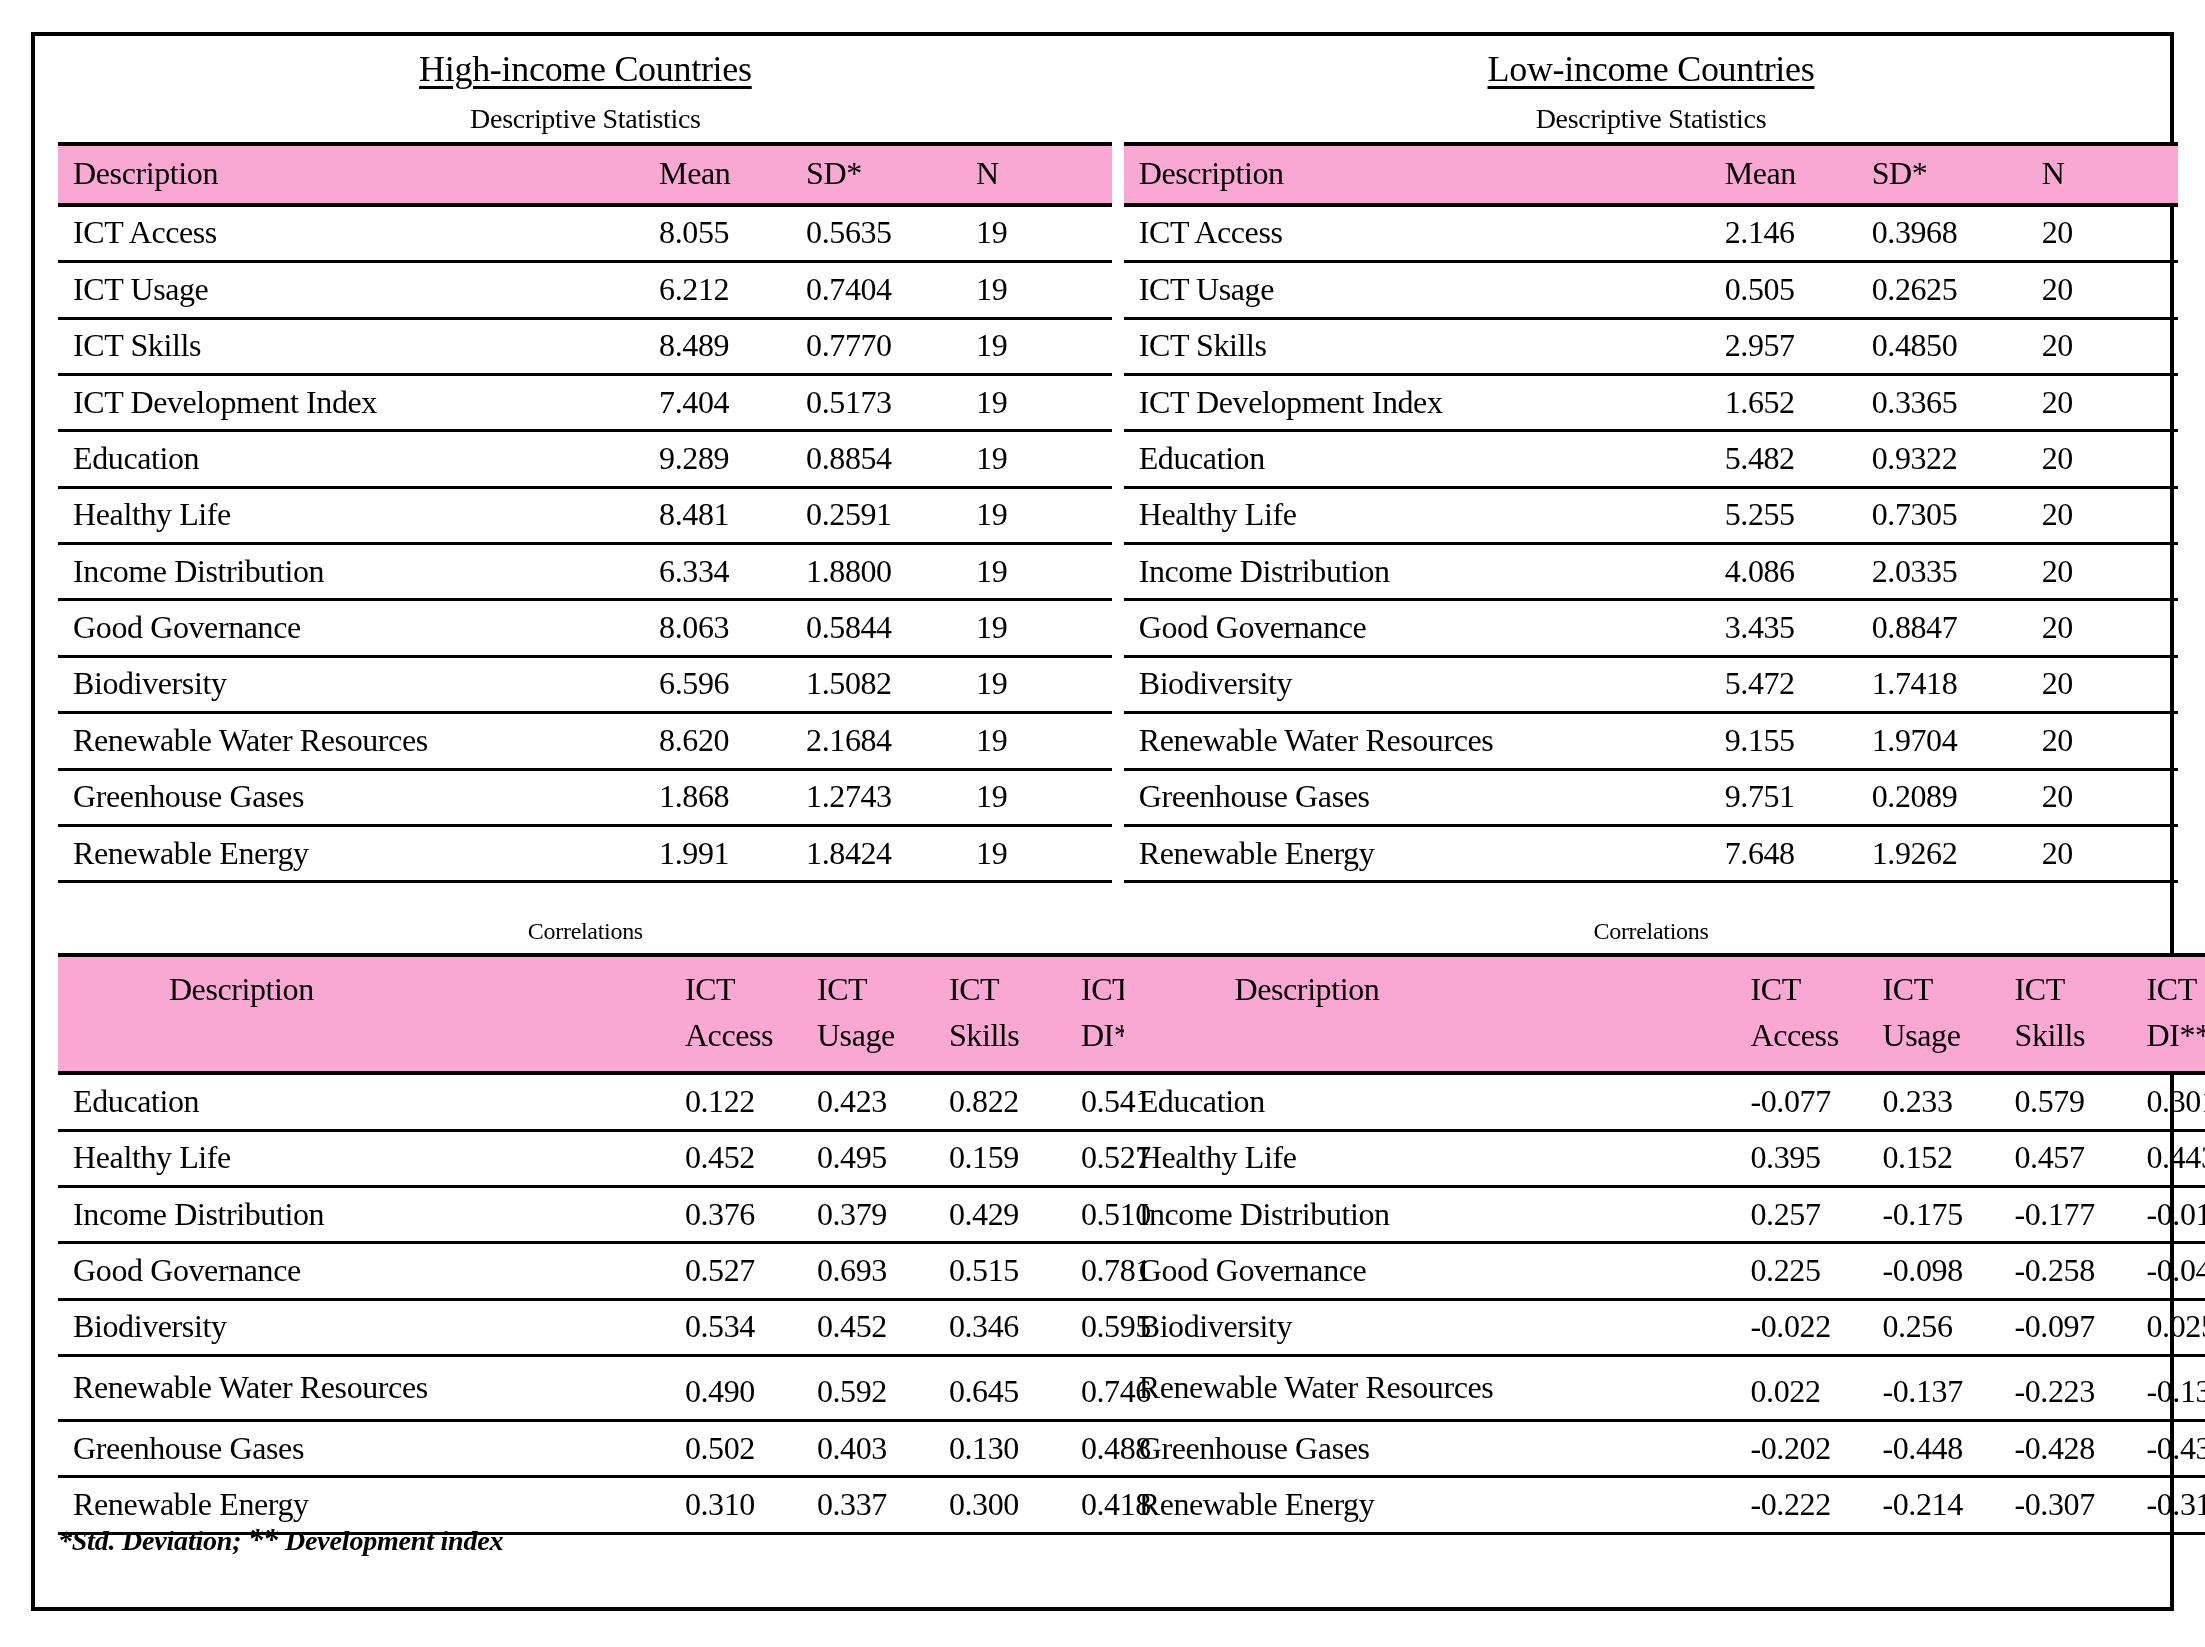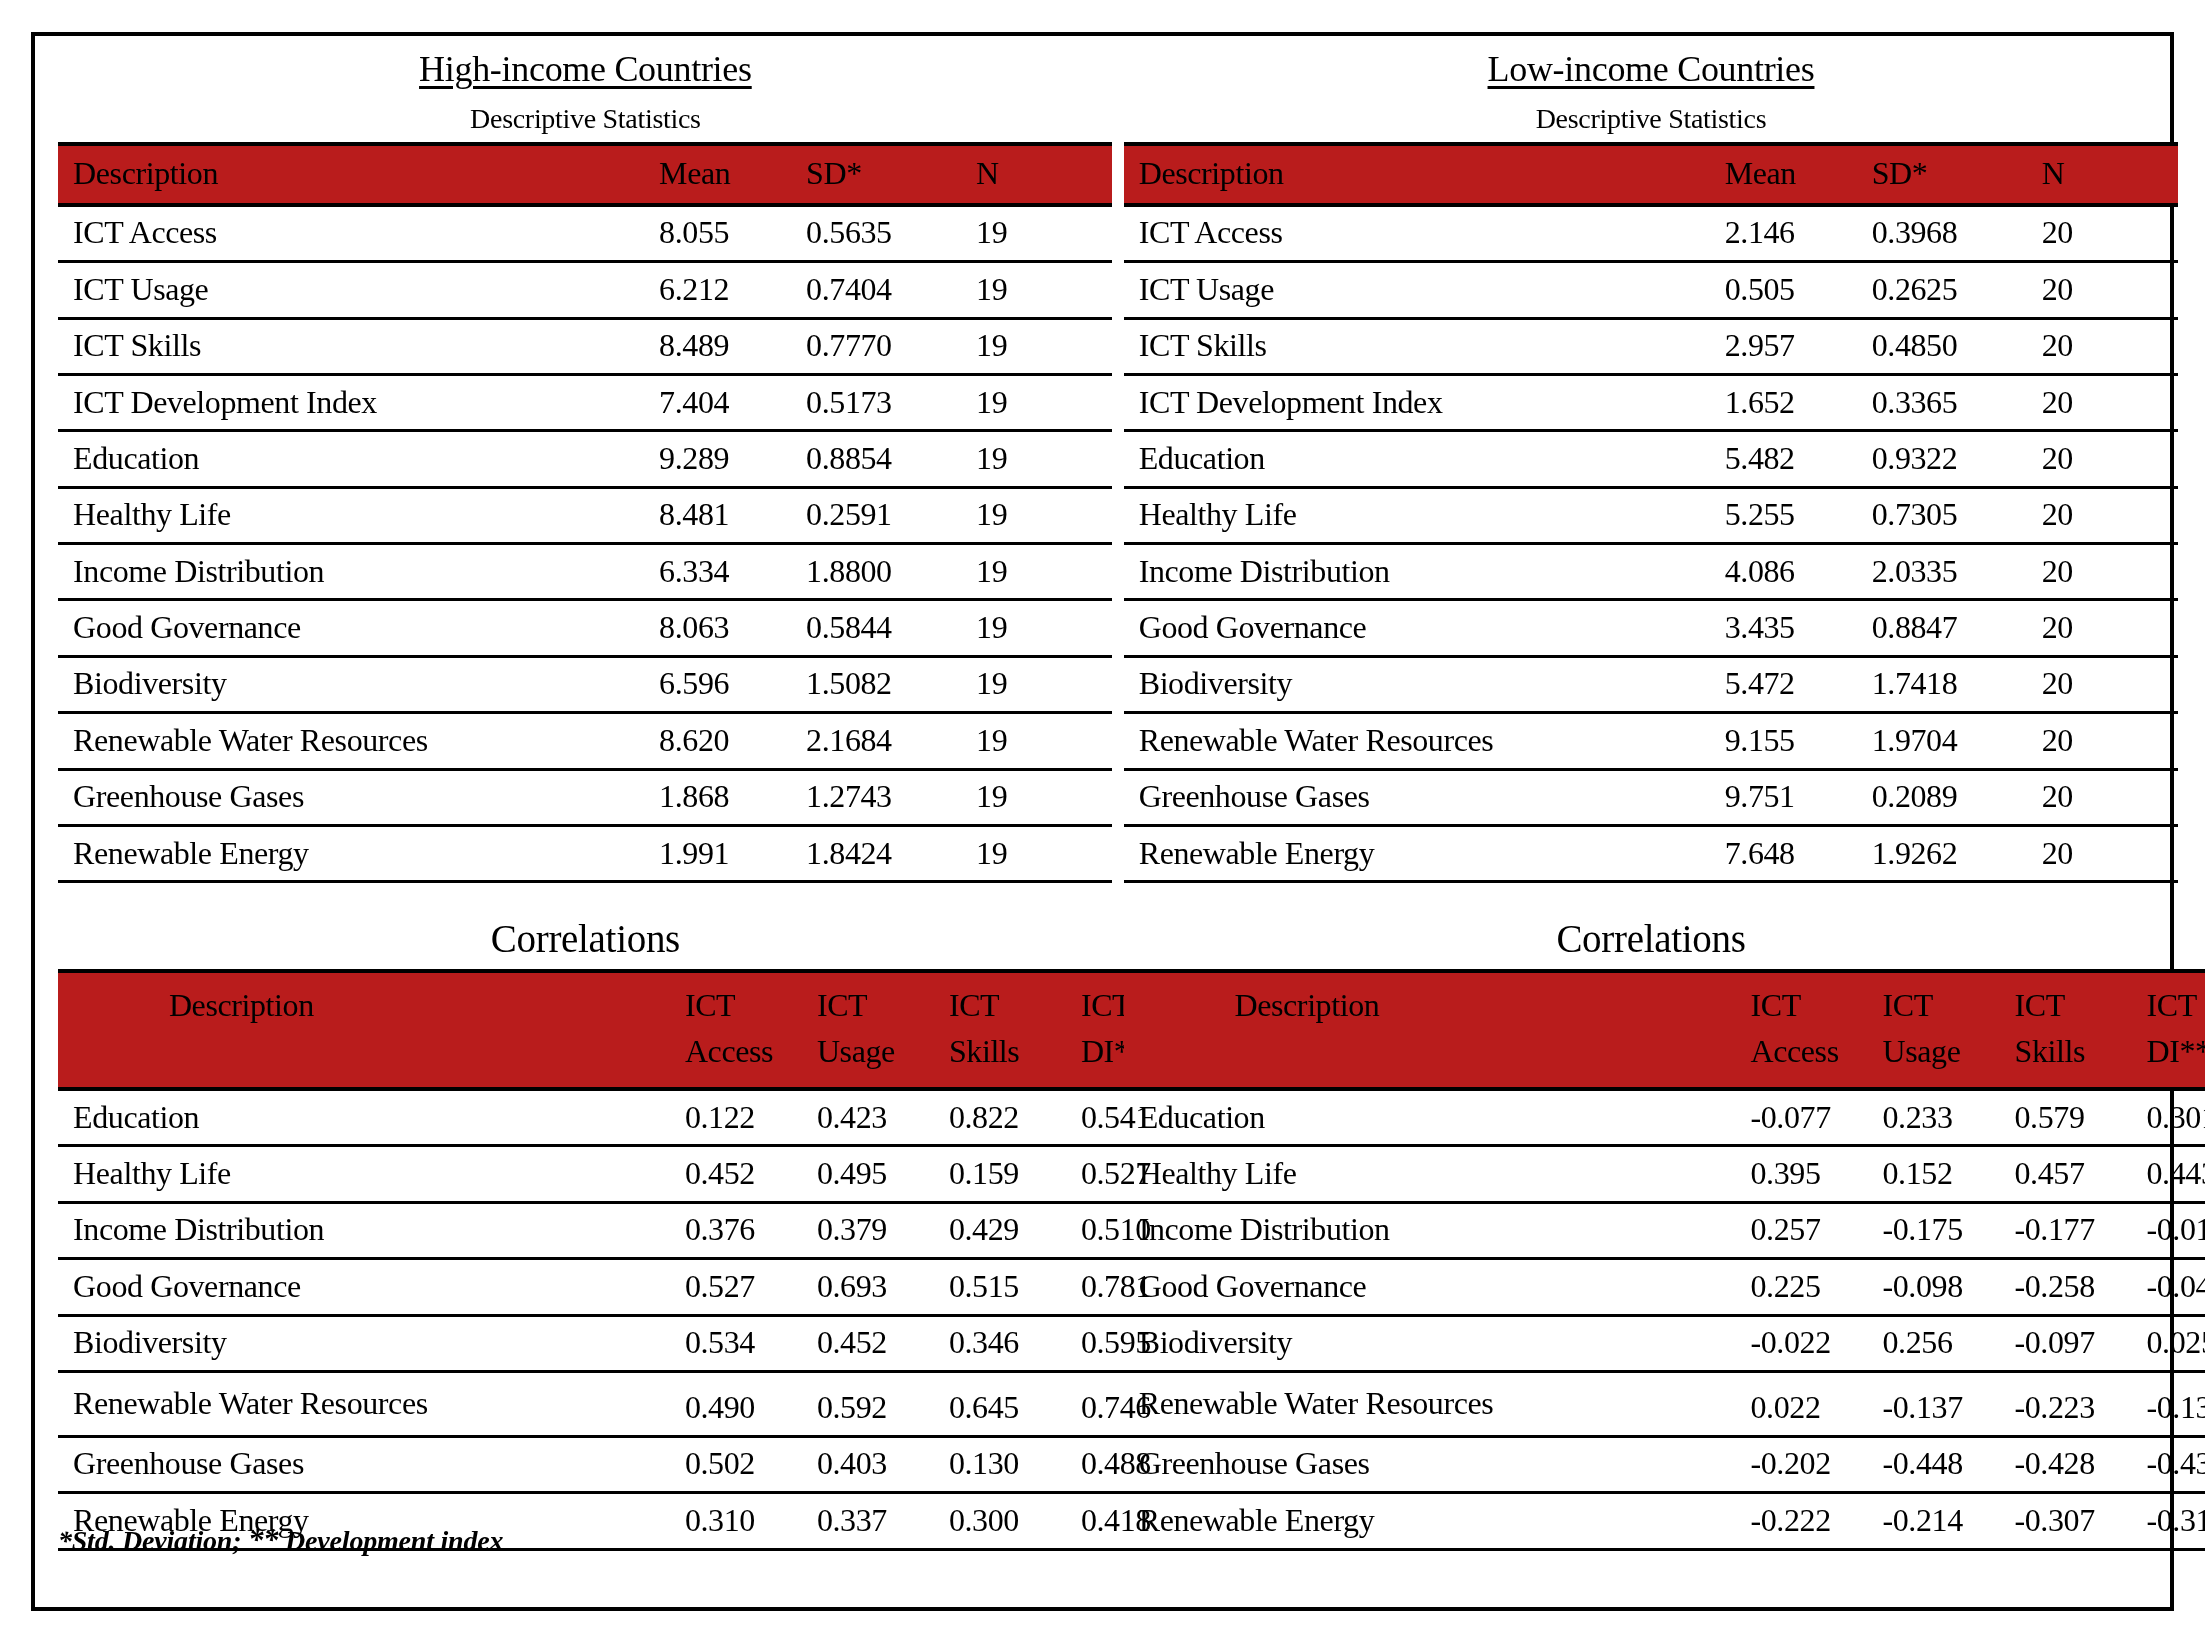--- a/index.html
+++ b/index.html
@@ -57,21 +57,21 @@
   .panel-subtitle {
     text-align: center;
     font-size: 28px;
     line-height: 1.05;
     margin-top: 15.2px;
     margin-bottom: 8.2px;
     letter-spacing: -0.3px;
   }
   .section-title {
     text-align: center;
-    font-size: 39px;
+    font-size: 24px;
     line-height: 1.05;
     margin-top: 0px;
     margin-bottom: 8.2px;
     letter-spacing: -0.3px;
   }
 
   
   table.stat {
     border-collapse: collapse;
     width: 1039px;
@@ -81,21 +81,21 @@
   table.stat td, table.stat th {
     padding: 7.6px 0 8.8px 0;
     vertical-align: bottom;
     font-weight: normal;
     text-align: left;
     letter-spacing: -0.4px;
     white-space: nowrap;
   }
 
   
-  table.stat thead tr { background: #b91c1c; }
+  table.stat thead tr { background: #f9a8d4; }
   table.stat thead th {
     border-top: 4.1px solid #000000;
     border-bottom: 4.1px solid #000000;
     padding-top: 9.4px;
     padding-bottom: 10.6px;
   }
   table.stat tbody td {
     border-bottom: 3.5px solid #000000;
   }
 

